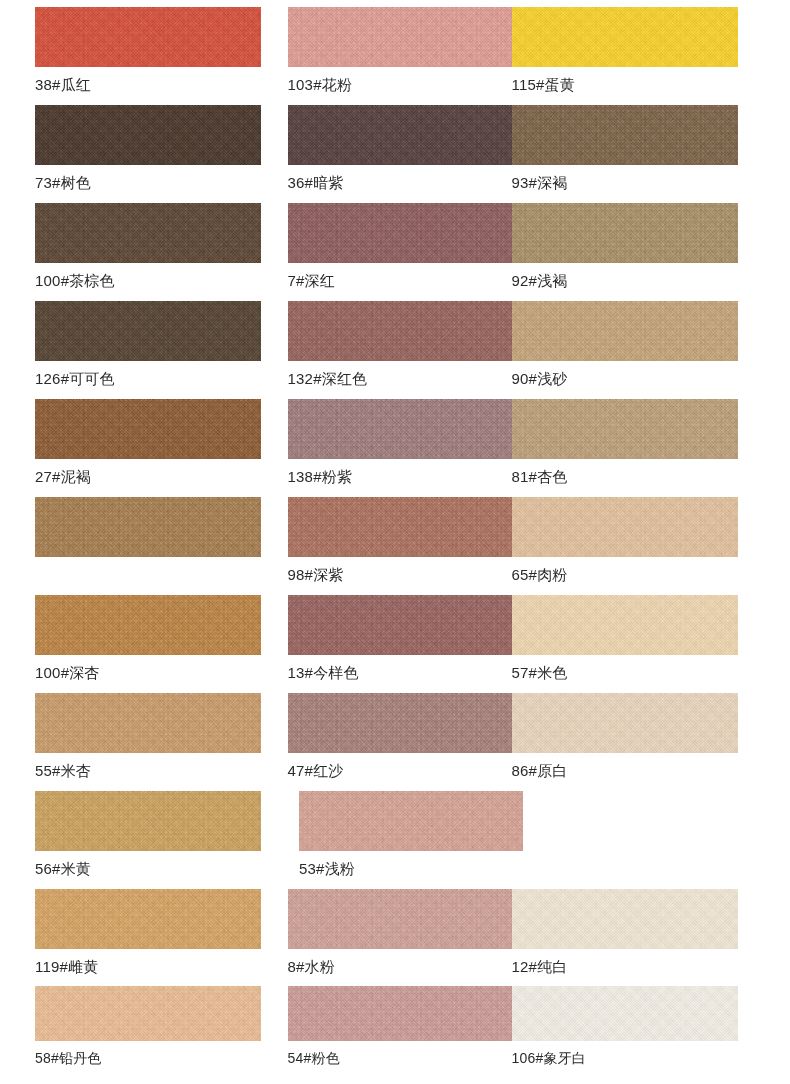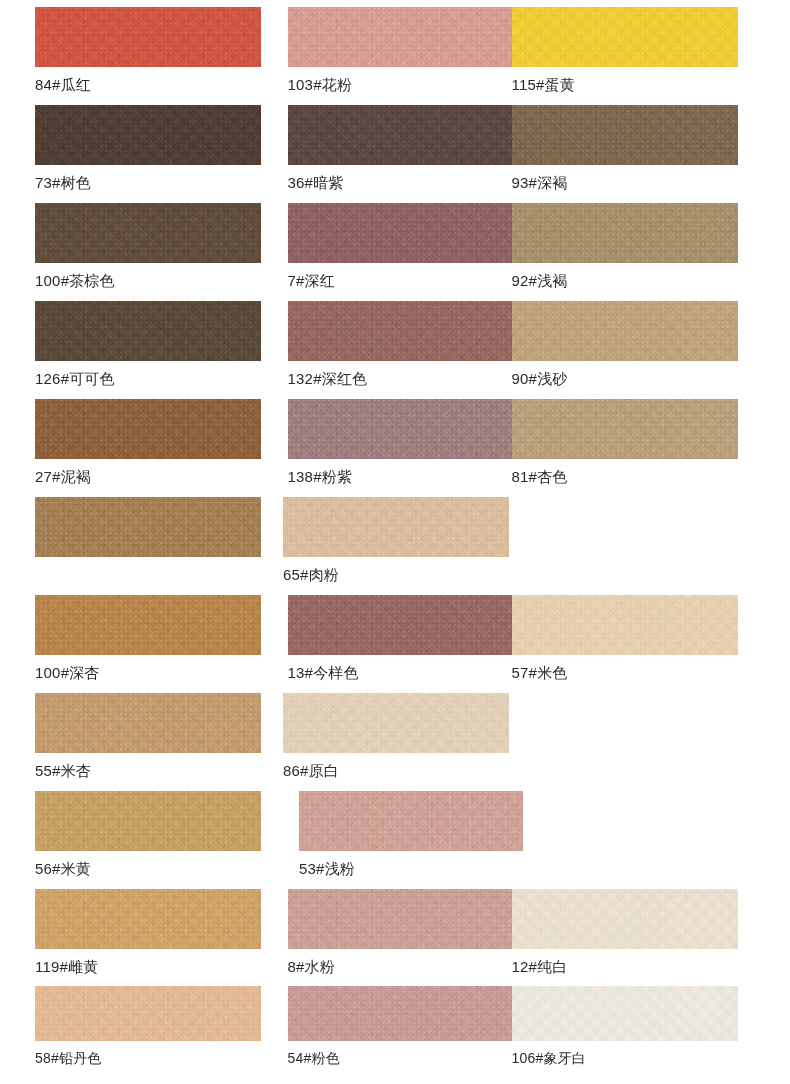--- a/index.html
+++ b/index.html
@@ -90,21 +90,21 @@
   .swatch-row.row-last .swatch-chip { margin-top: 6px; height: 55px; }
   .swatch-row.row-last .swatch-label { font-size: 14px; }
 </style>
 </head>
 <body style="background-color: rgb(255, 255, 255);">
 
 <div id="swatch-sheet">
     <div class="swatch-row">
       <div class="swatch-cell col-0">
         <div class="swatch-chip" style="background-color: rgb(212, 80, 60);"></div>
-        <div class="swatch-label">84#瓜红</div>
+        <div class="swatch-label">38#瓜红</div>
       </div>
       <div class="swatch-cell col-1">
         <div class="swatch-chip" style="background-color: rgb(221, 155, 146);"></div>
         <div class="swatch-label">103#花粉</div>
       </div>
       <div class="swatch-cell col-2">
         <div class="swatch-chip" style="background-color: rgb(246, 208, 46);"></div>
         <div class="swatch-label">115#蛋黄</div>
       </div>
     </div>
@@ -161,20 +161,24 @@
       </div>
       <div class="swatch-cell col-2">
         <div class="swatch-chip" style="background-color: rgb(187, 158, 121);"></div>
         <div class="swatch-label">81#杏色</div>
       </div>
     </div>
     <div class="swatch-row">
       <div class="swatch-cell col-0">
         <div class="swatch-chip" style="background-color: rgb(164, 124, 79);"></div>
       </div>
+      <div class="swatch-cell col-1">
+        <div class="swatch-chip" style="background-color: rgb(169, 112, 94);"></div>
+        <div class="swatch-label">98#深紫</div>
+      </div>
       <div class="swatch-cell col-2">
         <div class="swatch-chip" style="background-color: rgb(224, 191, 156);"></div>
         <div class="swatch-label">65#肉粉</div>
       </div>
     </div>
     <div class="swatch-row">
       <div class="swatch-cell col-0">
         <div class="swatch-chip" style="background-color: rgb(185, 130, 70);"></div>
         <div class="swatch-label">100#深杏</div>
       </div>
@@ -185,20 +189,24 @@
       <div class="swatch-cell col-2">
         <div class="swatch-chip" style="background-color: rgb(236, 212, 174);"></div>
         <div class="swatch-label">57#米色</div>
       </div>
     </div>
     <div class="swatch-row">
       <div class="swatch-cell col-0">
         <div class="swatch-chip" style="background-color: rgb(198, 154, 107);"></div>
         <div class="swatch-label">55#米杏</div>
       </div>
+      <div class="swatch-cell col-1">
+        <div class="swatch-chip" style="background-color: rgb(165, 127, 121);"></div>
+        <div class="swatch-label">47#红沙</div>
+      </div>
       <div class="swatch-cell col-2">
         <div class="swatch-chip" style="background-color: rgb(232, 211, 187);"></div>
         <div class="swatch-label">86#原白</div>
       </div>
     </div>
     <div class="swatch-row">
       <div class="swatch-cell col-0">
         <div class="swatch-chip" style="background-color: rgb(201, 160, 95);"></div>
         <div class="swatch-label">56#米黄</div>
       </div>

